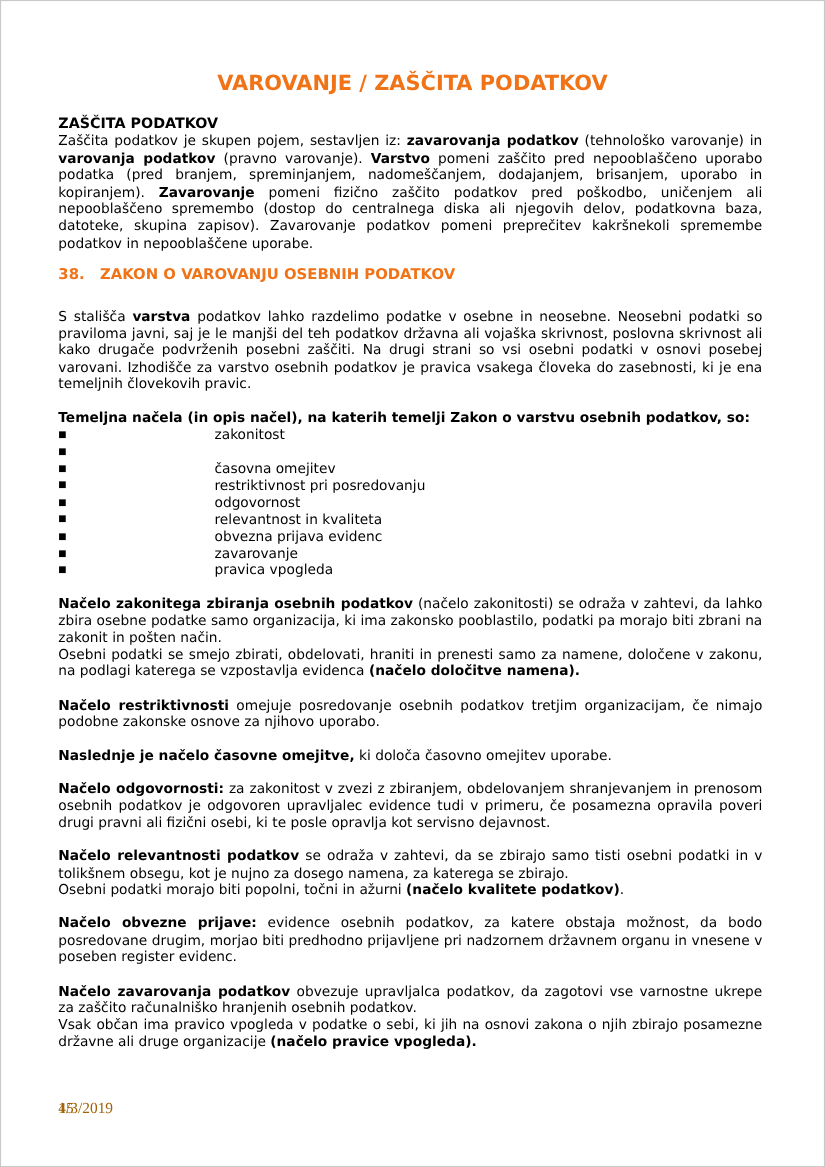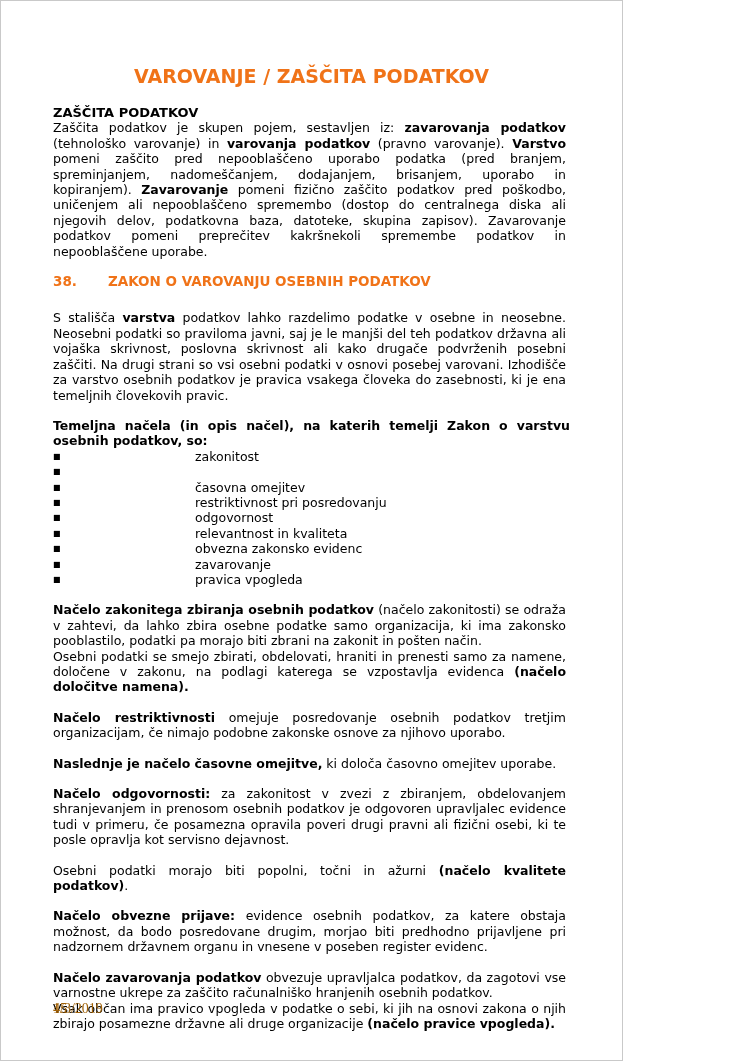--- a/index.html
+++ b/index.html
@@ -1,18 +1,18 @@
 <!DOCTYPE html>
 <html style="--accent: #f07318;"><head>
 <meta charset="utf-8">
 <style>
   html,body{margin:0;padding:0;background:#ffffff;}
   .page{
     position:relative;
-    width:623px;height:1061px;
+    width:750px;height:1061px;
     box-sizing:border-box;
     background:#ffffff;
     border:1px solid #c9c9c9;
     padding:64px 52px 0 52px;
     font-family:"DejaVu Sans","Liberation Sans",sans-serif;
     font-size:12.5px;
     line-height:15.4px;
     color:#000000;
     overflow:hidden;
   }
@@ -33,21 +33,21 @@
     margin:0 4px 15px 0;
     text-align:justify;
   }
   .para.tight{margin-bottom:0;}
   .section-heading{
     color:var(--accent,#f07318);
     font-weight:bold;
     font-size:13.5px;
     margin:14px 0 21px 0;
   }
-  .section-heading .num{display:inline-block;margin-right:31px;}
+  .section-heading .num{display:inline-block;margin-right:14px;}
   .bold-intro{
     font-weight:bold;
     text-align:justify;
     margin:0;
   }
   .b{font-weight:bold;}
   .bullet-list{margin:0 0 15px 0;}
   .bullet-row{display:flex;}
   .bullet-row .marker{
     width:112px;
@@ -102,41 +102,42 @@
     <div class="bullet-row">
         <span class="marker">■</span>
         <span class="bullet-text">odgovornost</span>
       </div>
     <div class="bullet-row">
         <span class="marker">■</span>
         <span class="bullet-text">relevantnost in kvaliteta</span>
       </div>
     <div class="bullet-row">
         <span class="marker">■</span>
-        <span class="bullet-text">obvezna zakonsko evidenc</span>
+        <span class="bullet-text">obvezna prijava evidenc</span>
       </div>
     <div class="bullet-row">
         <span class="marker">■</span>
         <span class="bullet-text">zavarovanje</span>
       </div>
     <div class="bullet-row">
         <span class="marker">■</span>
         <span class="bullet-text">pravica vpogleda</span>
       </div>
   </div>
 
   <p class="para tight"><span class="b">Načelo zakonitega zbiranja osebnih podatkov</span><span> (načelo zakonitosti) se odraža v zahtevi, da lahko zbira osebne podatke samo organizacija, ki ima zakonsko pooblastilo, podatki pa morajo biti zbrani na zakonit in pošten način.</span></p>
   <p class="para"><span>Osebni podatki se smejo zbirati, obdelovati, hraniti in prenesti samo za namene, določene v zakonu, na podlagi katerega se vzpostavlja evidenca </span><span class="b">(načelo določitve namena).</span></p>
 
   <p class="para"><span class="b">Načelo restriktivnosti</span><span> omejuje posredovanje osebnih podatkov tretjim organizacijam, če nimajo podobne zakonske osnove za njihovo uporabo.</span></p>
 
   <p class="para"><span class="b">Naslednje je načelo časovne omejitve,</span><span> ki določa časovno omejitev uporabe.</span></p>
 
   <p class="para"><span class="b">Načelo odgovornosti:</span><span> za zakonitost v zvezi z zbiranjem, obdelovanjem shranjevanjem in prenosom osebnih podatkov je odgovoren upravljalec evidence tudi v primeru, če posamezna opravila poveri drugi pravni ali fizični osebi, ki te posle opravlja kot servisno dejavnost.</span></p>
 
+  <p class="para tight"><span class="b">Načelo relevantnosti podatkov</span><span> se odraža v zahtevi, da se zbirajo samo tisti osebni podatki in v tolikšnem obsegu, kot je nujno za dosego namena, za katerega se zbirajo.</span></p>
   <p class="para"><span>Osebni podatki morajo biti popolni, točni in ažurni </span><span class="b">(načelo kvalitete podatkov)</span><span>.</span></p>
 
   <p class="para"><span class="b">Načelo obvezne prijave:</span><span> evidence osebnih podatkov, za katere obstaja možnost, da bodo posredovane drugim, morjao biti predhodno prijavljene pri nadzornem državnem organu in vnesene v poseben register evidenc.</span></p>
 
   <p class="para tight"><span class="b">Načelo zavarovanja podatkov</span><span> obvezuje upravljalca podatkov, da zagotovi vse varnostne ukrepe za zaščito računalniško hranjenih osebnih podatkov.</span></p>
   <p class="para"><span>Vsak občan ima pravico vpogleda v podatke o sebi, ki jih na osnovi zakona o njih zbirajo posamezne državne ali druge organizacije </span><span class="b">(načelo pravice vpogleda).</span></p>
 
   <div class="footer">
     <span class="date">4/3/2019</span>
     <span class="pageno">15</span>

